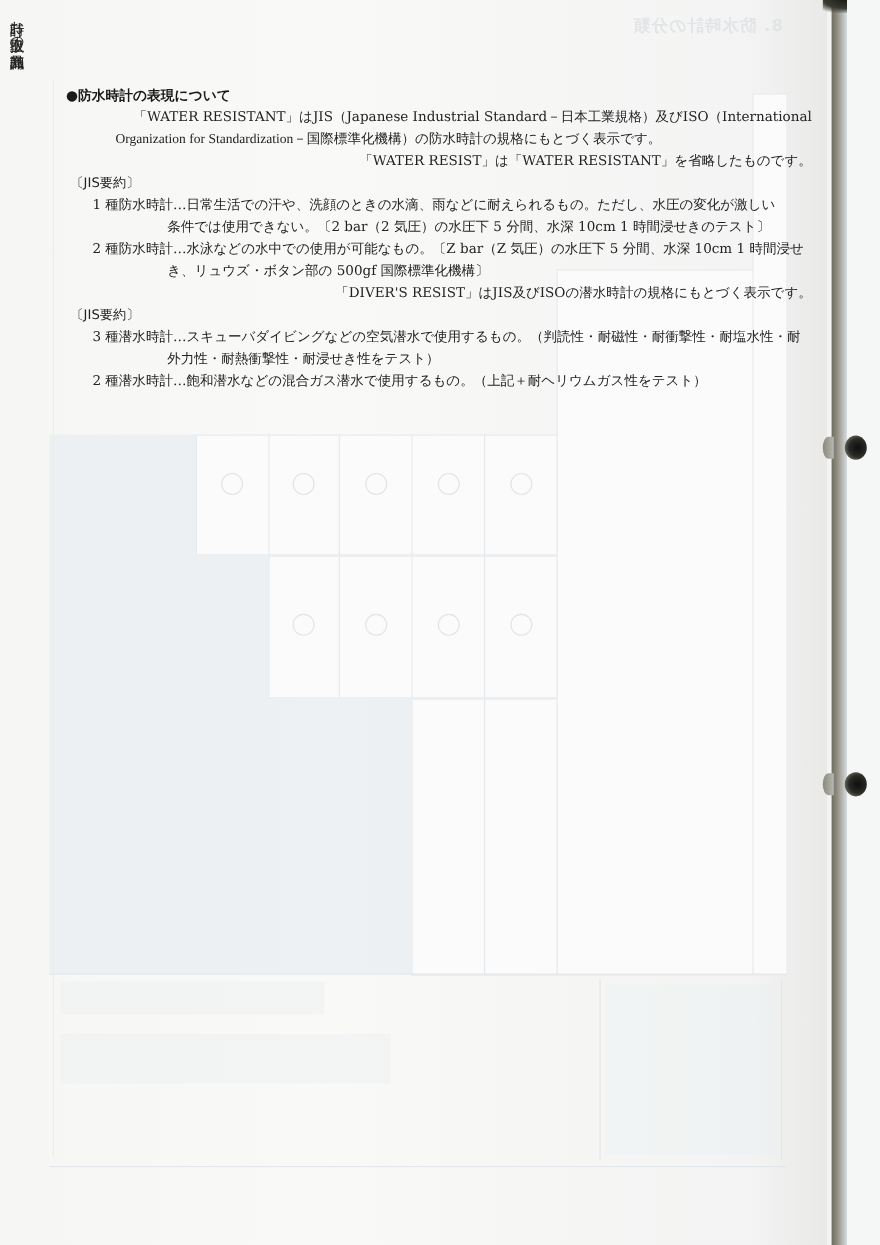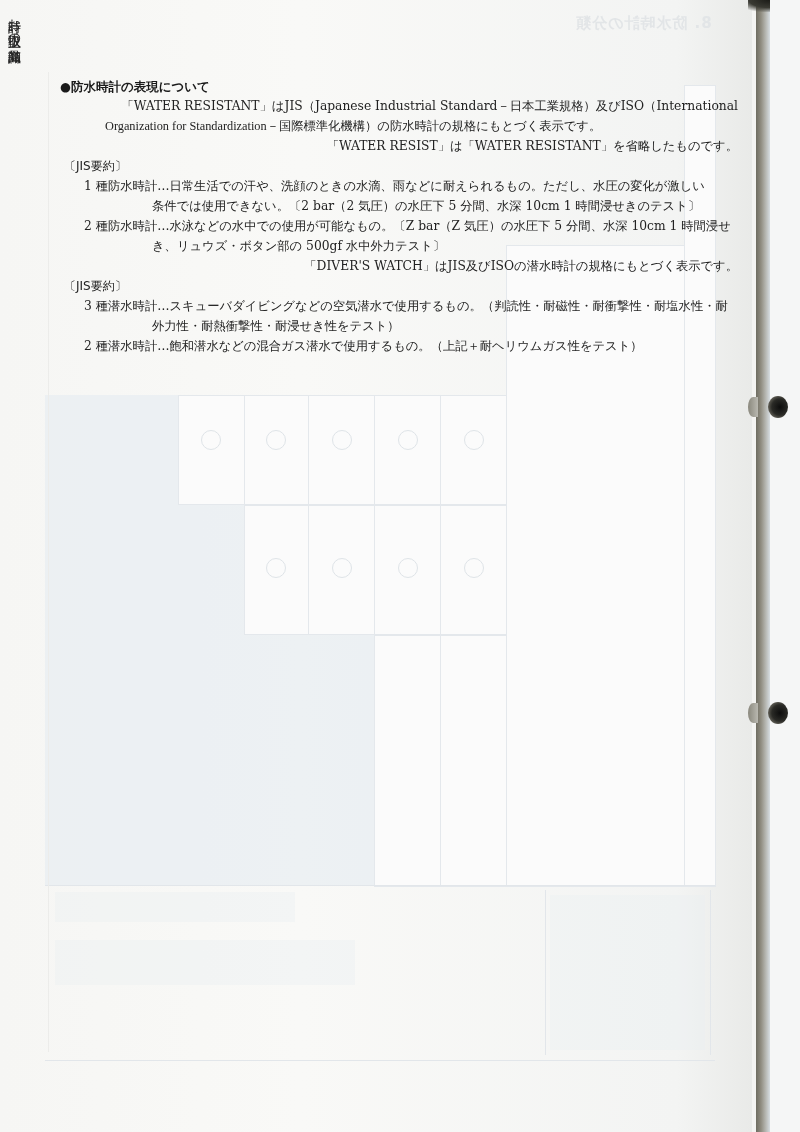--- a/index.html
+++ b/index.html
@@ -126,24 +126,24 @@
     <div class="para" style="padding-left:47px;font-family:Liberation Serif, serif;">Organization for Standardization－国際標準化機構）の防水時計の規格にもとづく表示です。</div>
     <div class="para indent1">「WATER RESIST」は「WATER RESISTANT」を省略したものです。</div>
     <div class="bracket-label">〔JIS要約〕</div>
 
     <div class="item">
       <div class="lead">1 種防水時計…日常生活での汗や、洗顔のときの水滴、雨などに耐えられるもの。ただし、水圧の変化が激しい</div>
       <div class="cont">条件では使用できない。〔2 bar（2 気圧）の水圧下 5 分間、水深 10cm 1 時間浸せきのテスト〕</div>
     </div>
     <div class="item">
       <div class="lead">2 種防水時計…水泳などの水中での使用が可能なもの。〔Z bar（Z 気圧）の水圧下 5 分間、水深 10cm 1 時間浸せ</div>
-      <div class="cont">き、リュウズ・ボタン部の 500gf 水中外力テスト〕</div>
+      <div class="cont">き、リュウズ・ボタン部の 500gf 国際標準化機構〕</div>
     </div>
 
-    <div class="para indent1">「DIVER'S WATCH」はJIS及びISOの潜水時計の規格にもとづく表示です。</div>
+    <div class="para indent1">「DIVER'S RESIST」はJIS及びISOの潜水時計の規格にもとづく表示です。</div>
     <div class="bracket-label">〔JIS要約〕</div>
 
     <div class="item">
       <div class="lead">3 種潜水時計…スキューバダイビングなどの空気潜水で使用するもの。（判読性・耐磁性・耐衝撃性・耐塩水性・耐</div>
       <div class="cont">外力性・耐熱衝撃性・耐浸せき性をテスト）</div>
     </div>
     <div class="item">
       <div class="lead">2 種潜水時計…飽和潜水などの混合ガス潜水で使用するもの。（上記＋耐ヘリウムガス性をテスト）</div>
     </div>
   </div>

